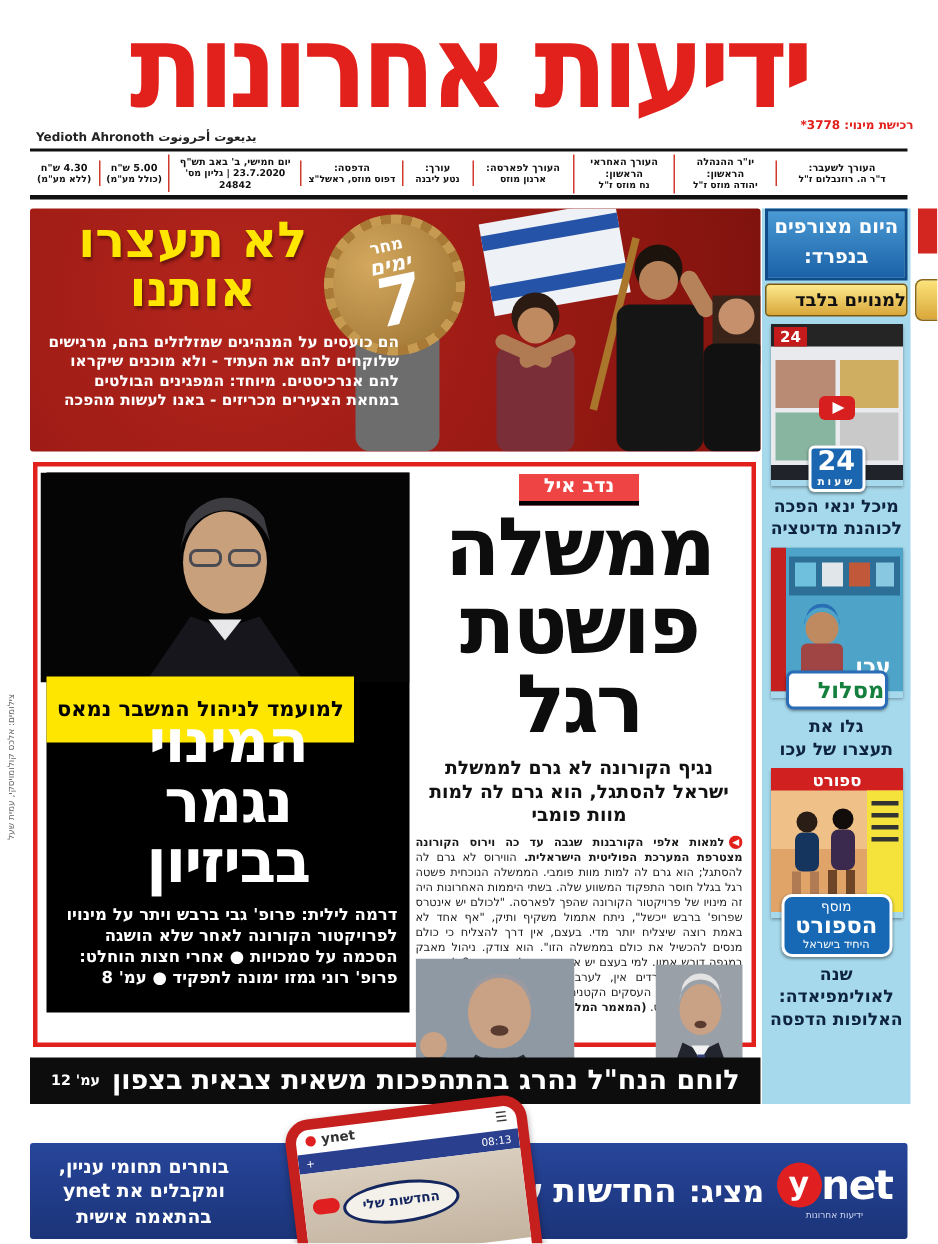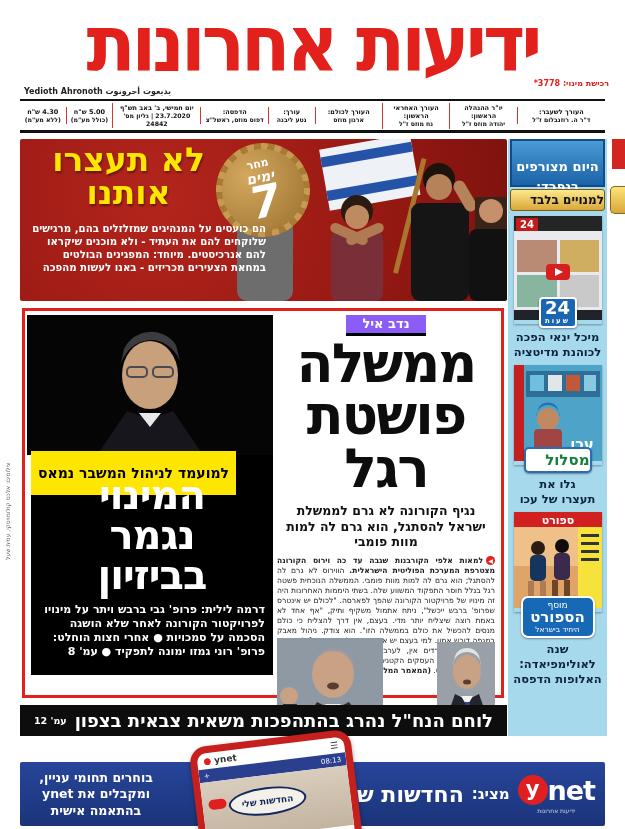--- a/index.html
+++ b/index.html
@@ -43,21 +43,21 @@
   .badge-num{font-size:44px;font-weight:bold;line-height:.8;transform:skewX(-8deg);}
   .edge-red{left:612px;top:139px;width:13px;height:30px;background:#d42620;}
   .edge-gold{left:610px;top:186px;width:15px;height:26px;border-radius:5px 0 0 5px;
     background:linear-gradient(#fce37a,#d9a73a);border:1px solid #8a6716;border-right:none;}
 
   
   .sidebar{left:508px;top:139px;width:99px;height:597px;background:#a6d9ec;
     display:flex;flex-direction:column;align-items:center;}
   .sb-header{width:95px;height:48px;margin-top:0;background:linear-gradient(#4a9ad4,#1b62a8);
     border:2px solid #0f4d8a;box-sizing:border-box;color:#fff;font-weight:bold;font-size:13px;
-    text-align:center;line-height:1.55;padding-top:16px;}
+    text-align:center;line-height:1.55;padding-top:1px;}
   .sb-gold{width:93px;height:20px;margin-top:2px;background:linear-gradient(#fde98c,#d9a73a);
     border:1px solid #7a5a12;border-radius:3px;color:#111;font-weight:bold;font-size:12px;
     line-height:20px;}
   .sb-cover{position:relative;width:88px;margin-top:5px;box-shadow:0 1px 2px rgba(0,0,0,.35);}
   .sb-caption{margin-top:6px;font-size:11.5px;font-weight:bold;color:#0e2340;
     text-align:center;line-height:1.3;}
   .logo24{position:absolute;left:50%;bottom:-4px;transform:translateX(-50%);
     width:34px;background:#1b66b0;border:2px solid #fff;border-radius:4px;color:#fff;
     text-align:center;font-weight:bold;box-shadow:0 1px 2px rgba(0,0,0,.4);}
   .logo24 .n{font-size:18px;line-height:18px;display:block;}
@@ -81,21 +81,21 @@
     font-size:14px;padding:14px 7px;white-space:nowrap;}
   .left-headline{position:absolute;left:0;right:0;top:160px;color:#fff;font-weight:bold;
     font-size:40px;line-height:1.0;text-align:center;letter-spacing:-1px;}
   .left-summary{position:absolute;left:8px;right:8px;top:288px;color:#fff;font-weight:bold;
     font-size:11px;line-height:1.28;}
   .photo-credit{left:4px;top:560px;transform:rotate(-90deg);transform-origin:left top;
     font-size:6px;color:#666;white-space:nowrap;direction:rtl;}
 
   .right-story{position:absolute;left:252px;right:6px;top:2px;height:380px;}
   .byline-wrap{text-align:center;}
-  .byline-label{display:inline-block;background:#8b5cf6;color:#fff;font-weight:bold;
+  .byline-label{display:inline-block;background:#ef4444;color:#fff;font-weight:bold;
     font-size:13px;padding:1px 16px 2px;border-bottom:3px solid #000;}
   .main-headline{margin-top:2px;color:#0d0d0d;font-weight:bold;font-size:54px;
     line-height:.97;text-align:center;letter-spacing:-2px;}
   .main-subhead{margin-top:8px;font-weight:bold;font-size:12.5px;line-height:1.25;
     text-align:center;color:#111;}
   .main-body{position:relative;margin-top:6px;font-size:7.6px;line-height:1.32;
     text-align:justify;color:#1a1a1a;height:178px;overflow:hidden;}
   .lead{font-weight:bold;}
   .bullet{display:inline-block;width:9px;height:9px;border-radius:50%;background:#e2211c;
     color:#fff;font-size:6px;line-height:9px;text-align:center;margin-left:3px;
@@ -113,21 +113,21 @@
   
   .ynet-ad{left:20px;top:762px;width:585px;height:64px;border-radius:2px;
     background:linear-gradient(#27459a,#1b3479);}
   .ad-right{position:absolute;right:10px;top:0;height:64px;display:flex;align-items:center;gap:8px;}
   .ynet-logo{display:flex;flex-direction:column;align-items:center;direction:ltr;}
   .ynet-logo-row{display:flex;align-items:center;direction:ltr;}
   .y-circle{width:30px;height:30px;border-radius:50%;background:#e02020;color:#fff;
     font-weight:bold;font-size:21px;line-height:29px;text-align:center;direction:ltr;}
   .net-text{color:#fff;font-weight:bold;font-size:27px;letter-spacing:-1px;direction:ltr;}
   .ynet-sub{color:#cdd6f0;font-size:6px;margin-top:1px;}
-  .presents{color:#fff;font-weight:bold;font-size:15px;}
+  .presents{color:#fff;font-weight:bold;font-size:20px;}
   .product{color:#fff;font-weight:bold;font-size:22px;}
   .ad-left{position:absolute;left:12px;top:8px;width:128px;color:#fff;font-weight:bold;
     font-size:12.5px;line-height:1.3;text-align:center;}
   .phone{position:absolute;left:175px;top:-24px;width:148px;height:102px;background:#fff;
     border:7px solid #c6201e;border-radius:16px;transform:rotate(-7deg);overflow:hidden;
     box-shadow:0 2px 5px rgba(0,0,0,.35);}
   .phone-head{height:16px;display:flex;align-items:center;justify-content:space-between;
     padding:0 6px;direction:ltr;}
   .phone-ynet{font-size:9px;font-weight:bold;color:#333;direction:ltr;}
   .phone-ynet .dot{color:#e02020;}
@@ -158,21 +158,21 @@
     </div>
     <div class="info-cell w-md">
       <div class="info-label">יו"ר ההנהלה הראשון:</div>
       <div class="info-value">יהודה מוזס ז"ל</div>
     </div>
     <div class="info-cell w-md">
       <div class="info-label">העורך האחראי הראשון:</div>
       <div class="info-value">נח מוזס ז"ל</div>
     </div>
     <div class="info-cell w-md">
-      <div class="info-label">העורך לכולם:</div>
+      <div class="info-label">העורך לפארסה:</div>
       <div class="info-value">ארנון מוזס</div>
     </div>
     <div class="info-cell w-sm">
       <div class="info-label">עורך:</div>
       <div class="info-value">נטע ליבנה</div>
     </div>
     <div class="info-cell w-md">
       <div class="info-label">הדפסה:</div>
       <div class="info-value">דפוס מוזס, ראשל"צ</div>
     </div>

